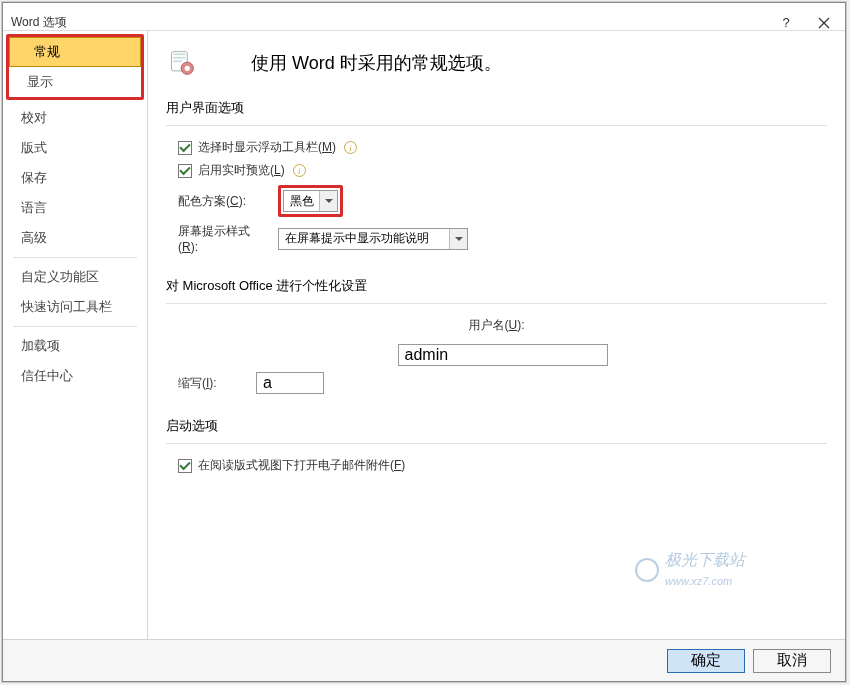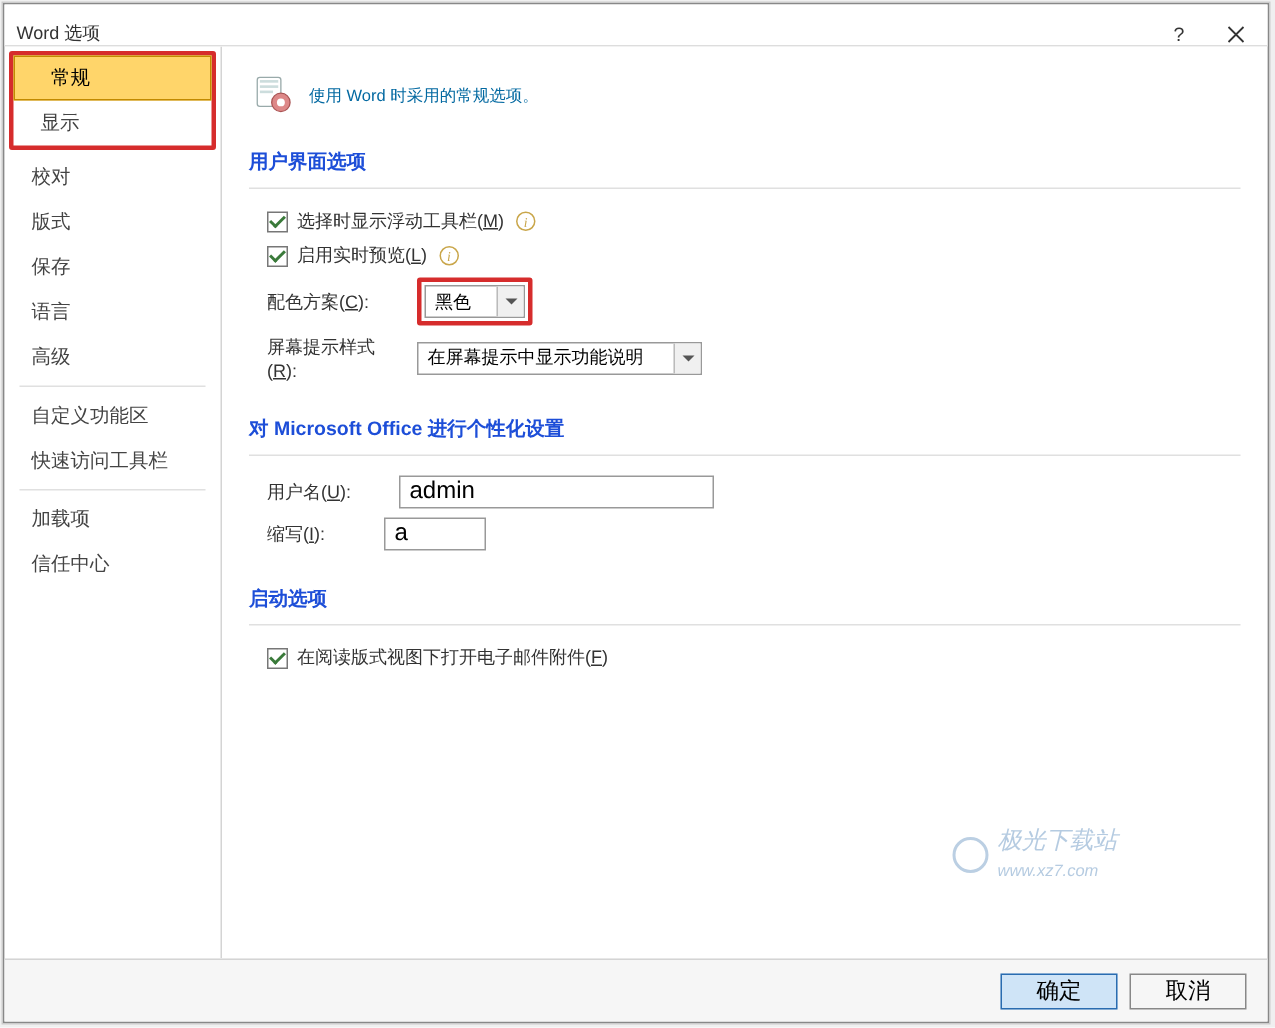--- a/index.html
+++ b/index.html
@@ -90,27 +90,28 @@
       display: flex;
       align-items: center;
       gap: 10px;
       padding: 4px 0 14px 2px;
     }
     .content-header-icon {
       width: 28px;
       height: 28px;
     }
     .content-header-text {
-      font-size: 11px;
-      color: #0369a1;
+      font-size: 18px;
+      color: #000000;
+      margin-left: 45px;
     }
     .section-title {
       font-size: 13px;
-      font-weight: bold;
-      color: #1d4ed8;
+      font-weight: normal;
+      color: #000000;
       padding: 8px 0 6px 0;
       border-bottom: none;
     }
     .section-divider { height: 1px; background: #e0e0e0; margin: 2px 0 10px 0; }
     .form-row {
       display: flex;
       align-items: center;
       padding: 3px 0 3px 12px;
       gap: 6px;
     }
@@ -147,21 +148,21 @@
     .info-icon::before { content: "i"; font-style: italic; font-family: serif; }
     .dropdown {
       display: inline-flex;
       align-items: center;
       border: 1px solid #999;
       background: #fff;
       height: 22px;
       padding: 0 0 0 6px;
       font-size: 12px;
     }
-    .dropdown-value { padding-right: 17px; }
+    .dropdown-value { padding-right: 5px; }
     .dropdown-btn {
       width: 18px;
       height: 20px;
       border-left: 1px solid #bbb;
       display: flex;
       align-items: center;
       justify-content: center;
       background: #f0f0f0;
     }
     .dropdown-btn::after {
@@ -295,21 +296,21 @@
         <span class="label-text" style="width:90px"><span>屏幕提示样式(</span><span class="underline-letter">R</span><span>):</span></span>
         <span class="dropdown" style="width:190px">
           <span class="dropdown-value" style="flex:1">在屏幕提示中显示功能说明</span>
           <span class="dropdown-btn"></span>
         </span>
       </div>
 
       <div class="section-title" style="margin-top:12px">对 Microsoft Office 进行个性化设置</div>
       <div class="section-divider"></div>
 
-      <div class="form-row" style="gap:20px;">
+      <div class="form-row" style="gap:10px;flex-direction:column;">
         <span class="label-text" style="width:68px"><span>用户名(</span><span class="underline-letter">U</span><span>):</span></span>
         <input class="text-input" style="width: 210px;" value="admin">
       </div>
 
       <div class="form-row" style="gap:10px;">
         <span class="label-text" style="width:68px"><span>缩写(</span><span class="underline-letter">I</span><span>):</span></span>
         <input class="text-input" style="width: 68px;" value="a">
       </div>
 
       <div class="section-title" style="margin-top:12px">启动选项</div>

